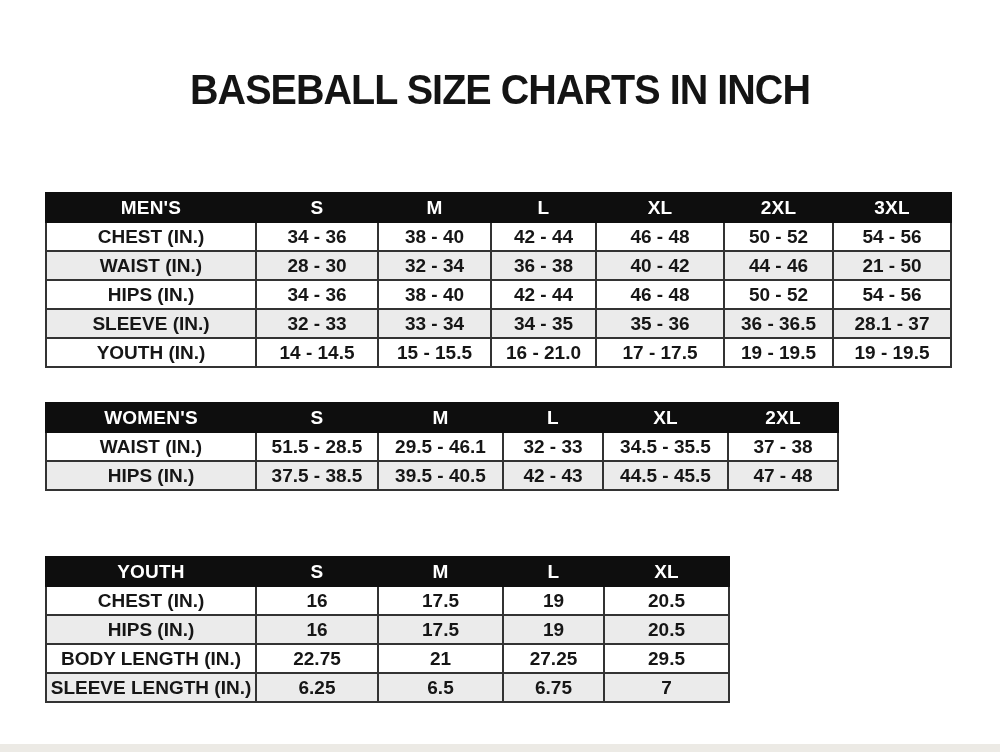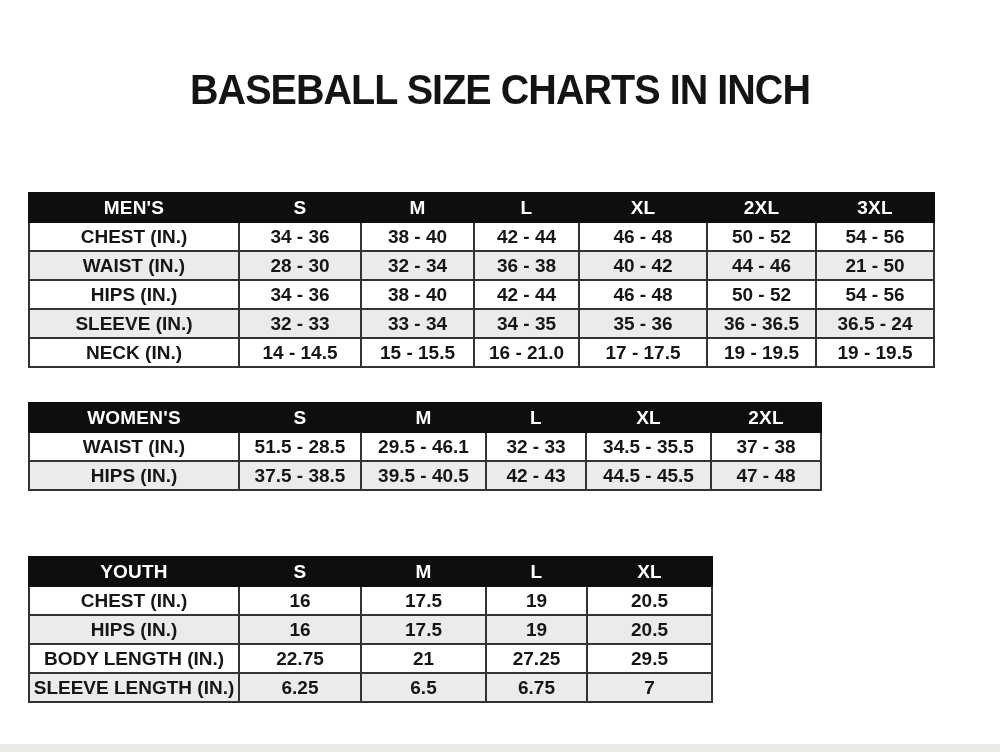--- a/index.html
+++ b/index.html
@@ -25,21 +25,21 @@
     font-size: 42px;
     font-weight: bold;
     letter-spacing: -1px;
     transform: scaleX(0.94);
     transform-origin: 50% 50%;
     color: #141414;
     white-space: nowrap;
   }
   table.size-table {
     position: absolute;
-    left: 28px;
+    left: 45px;
     border-collapse: collapse;
     table-layout: fixed;
     border-radius: 9px;
   }
   table.size-table.mens   { top: 192px; }
   table.size-table.womens { top: 402px; }
   table.size-table.youth  { top: 556px; padding-left: 26px; }
   .size-table th {
     background: #0e0e0e;
     color: #ffffff;
@@ -132,24 +132,24 @@
         <td>50 - 52</td>
         <td>54 - 56</td>
       </tr>
       <tr>
         <td>SLEEVE (IN.)</td>
         <td>32 - 33</td>
         <td>33 - 34</td>
         <td>34 - 35</td>
         <td>35 - 36</td>
         <td>36 - 36.5</td>
-        <td>36.5 - 24</td>
-      </tr>
-      <tr>
-        <td>NECK (IN.)</td>
+        <td>28.1 - 37</td>
+      </tr>
+      <tr>
+        <td>YOUTH (IN.)</td>
         <td>14 - 14.5</td>
         <td>15 - 15.5</td>
         <td>16 - 21.0</td>
         <td>17 - 17.5</td>
         <td>19 - 19.5</td>
         <td>19 - 19.5</td>
       </tr>
     </tbody>
   </table>
 <table class="size-table womens">

